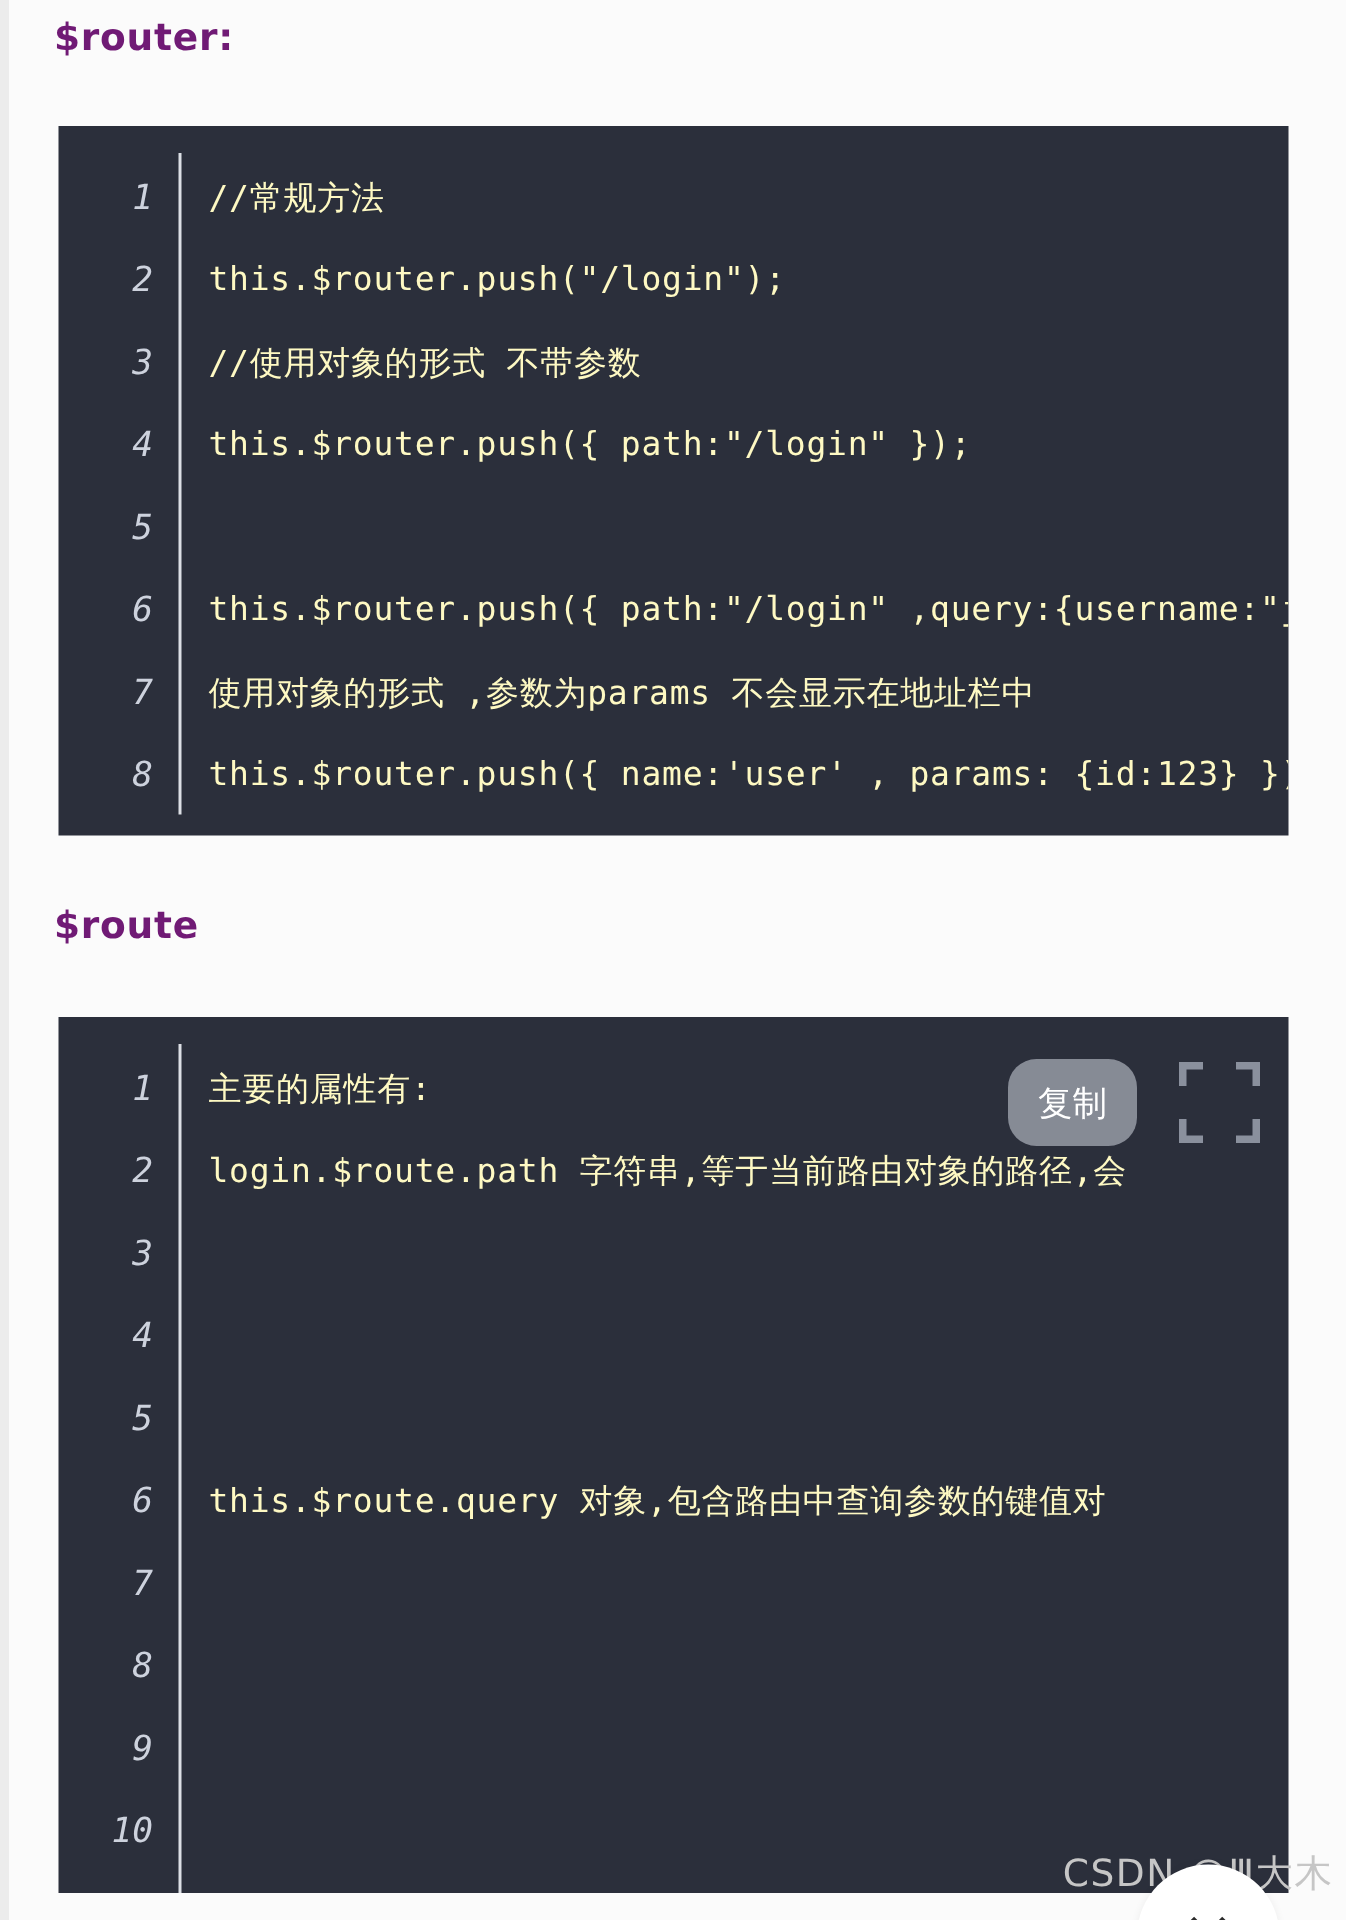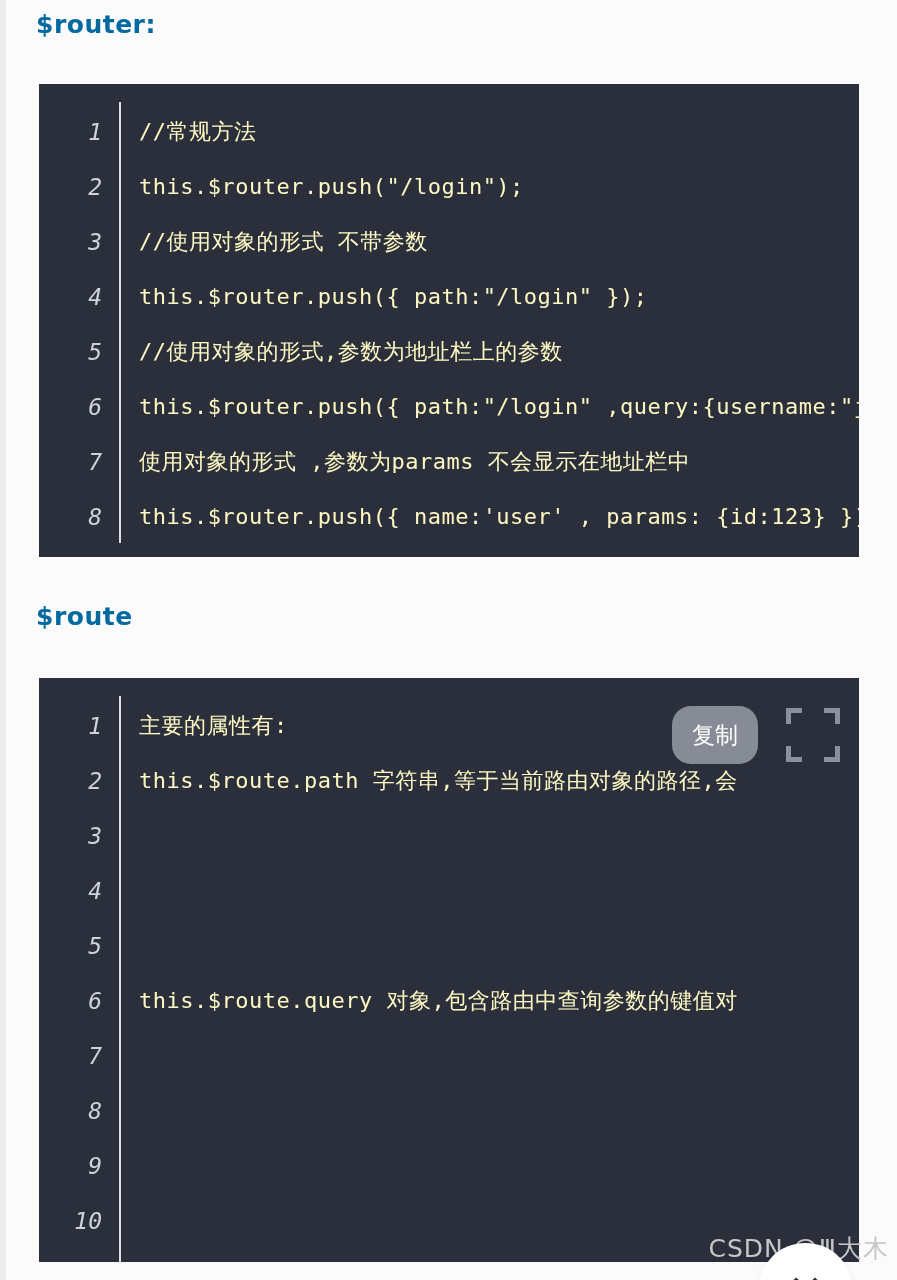--- a/index.html
+++ b/index.html
@@ -8,21 +8,21 @@
     background:#fbfbfb;
     font-family:"DejaVu Sans", sans-serif;
     position:relative;
   }
   .left-edge {
     position:absolute; left:0; top:0; width:6px; height:1280px;
     background:#ececec;
   }
   .section-heading {
     position:absolute; left:36px;
-    color:#0369a1; font-size:25px; font-weight:bold;
+    color:#701a75; font-size:25px; font-weight:bold;
     font-family:"DejaVu Sans", sans-serif;
     letter-spacing:0.5px;
   }
   #heading-router { top:10px; }
   #heading-route  { top:602px; }
 
   .code-block {
     position:absolute; left:39px; width:820px;
     background:#2b2f3b;
     overflow:hidden;
@@ -112,21 +112,20 @@
       <div class="code-row">
         <span class="ln">3</span>
         <span class="code">//使用对象的形式 不带参数</span>
       </div>
       <div class="code-row">
         <span class="ln">4</span>
         <span class="code">this.$router.push({ path:"/login" });</span>
       </div>
       <div class="code-row">
         <span class="ln">5</span>
-        <span class="code">//使用对象的形式,参数为地址栏上的参数</span>
       </div>
       <div class="code-row">
         <span class="ln">6</span>
         <span class="code">this.$router.push({ path:"/login" ,query:{username:"jack"} });</span>
       </div>
       <div class="code-row">
         <span class="ln">7</span>
         <span class="code">使用对象的形式 ,参数为params 不会显示在地址栏中</span>
       </div>
       <div class="code-row">
@@ -140,21 +139,21 @@
 
 <div class="code-block" id="block-route">
   <div class="vline"></div>
   <div class="rows" id="rows-route">
       <div class="code-row">
         <span class="ln">1</span>
         <span class="code">主要的属性有:</span>
       </div>
       <div class="code-row">
         <span class="ln">2</span>
-        <span class="code">this.$route.path 字符串,等于当前路由对象的路径,会</span>
+        <span class="code">login.$route.path 字符串,等于当前路由对象的路径,会</span>
       </div>
       <div class="code-row">
         <span class="ln">3</span>
         <span class="code"></span>
       </div>
       <div class="code-row">
         <span class="ln">4</span>
       </div>
       <div class="code-row">
         <span class="ln">5</span>

